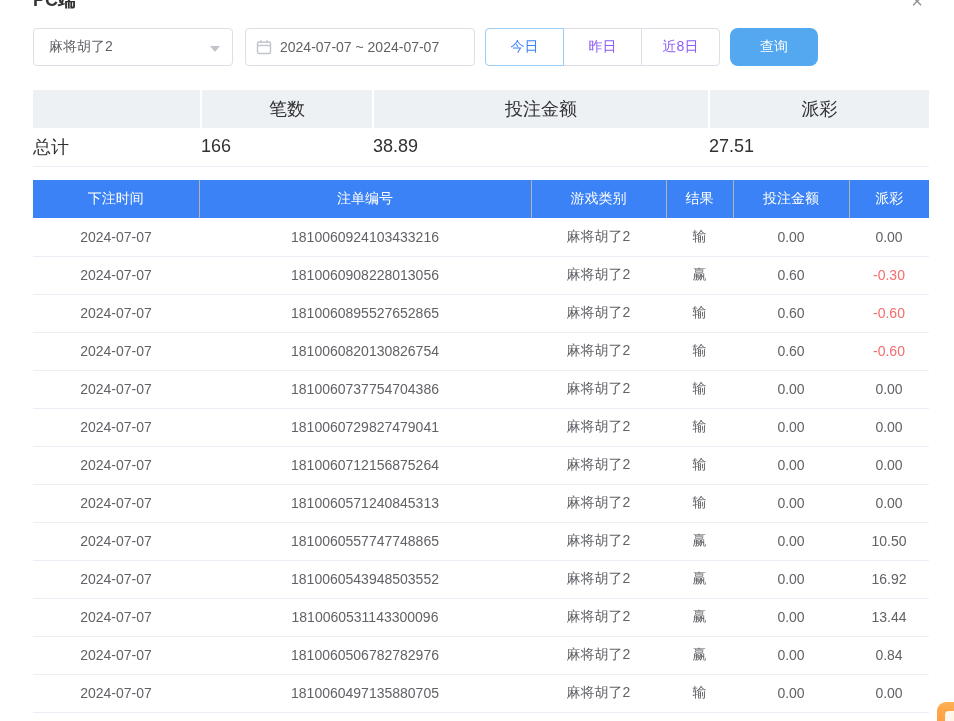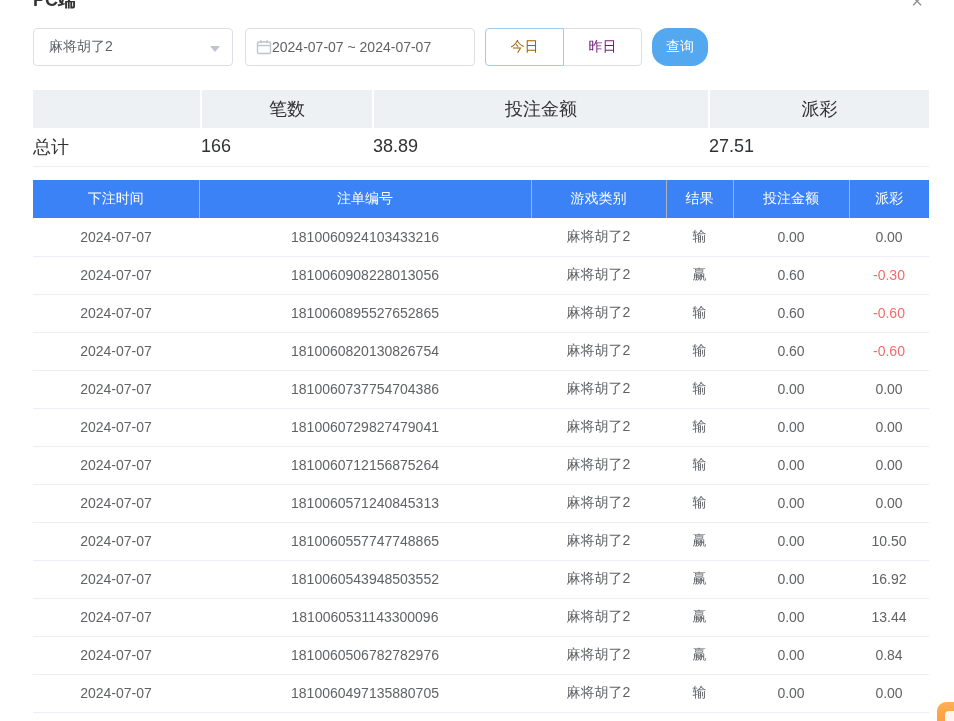--- a/index.html
+++ b/index.html
@@ -35,38 +35,38 @@
   }
   .select .arrow {
     position: absolute; right: 12px; top: 17px;
     width: 0; height: 0;
     border-left: 5px solid transparent; border-right: 5px solid transparent;
     border-top: 6px solid #c0c4cc;
   }
   .date-picker {
     width: 230px; margin-left: 12px;
     border: 1px solid #dcdfe6; border-radius: 4px;
-    display: flex; align-items: center; 
+    display: flex; align-items: center; gap: 8px;
     padding: 0 10px;
     font-size: 14px; color: #606266; cursor: pointer; background: #fff;
   }
   .btn-group { display: flex; margin-left: 10px; }
   .qbtn {
     width: 79px; height: 38px;
     background: #fff; border: 1px solid #dcdfe6;
-    font-size: 14px; color: #701a75; cursor: pointer;
+    font-size: 14px; color: #8b5cf6; cursor: pointer;
     font-family: inherit;
   }
   .qbtn + .qbtn { margin-left: -1px; }
   .qbtn:first-child { border-radius: 4px 0 0 4px; }
   .qbtn:last-child  { border-radius: 0 4px 4px 0; }
-  .qbtn.active { color: #a16207; border-color: #9ccdf5; position: relative; z-index: 1; }
+  .qbtn.active { color: #3b82f6; border-color: #9ccdf5; position: relative; z-index: 1; }
   .search-btn {
-    width: 56px; height: 38px; margin-left: 10px;
-    background: #53a8f0; color: #fff; border: none; border-radius: 16px;
+    width: 88px; height: 38px; margin-left: 10px;
+    background: #53a8f0; color: #fff; border: none; border-radius: 8px;
     font-size: 14px; cursor: pointer; font-family: inherit;
   }
 
   
   .summary-table {
     position: absolute; top: 90px; left: 12px; width: 896px;
     border-collapse: collapse; font-size: 18px; color: #303133;
     table-layout: fixed;
   }
   .summary-table th {
@@ -134,20 +134,21 @@
           <line x1="5" y1="1.2" x2="5" y2="4.2" stroke="#c0c4cc" stroke-width="1.4"></line>
           <line x1="11" y1="1.2" x2="11" y2="4.2" stroke="#c0c4cc" stroke-width="1.4"></line>
         </svg>
       </span>
       <span>2024-07-07 ~ 2024-07-07</span>
     </div>
 
     <div class="btn-group">
       <button class="qbtn active">今日</button>
       <button class="qbtn">昨日</button>
+      <button class="qbtn">近8日</button>
     </div>
 
     <button class="search-btn">查询</button>
   </div>
 
   <table class="summary-table">
     <colgroup>
         <col style="width:168px">
         <col style="width:172px">
         <col style="width:336px">

